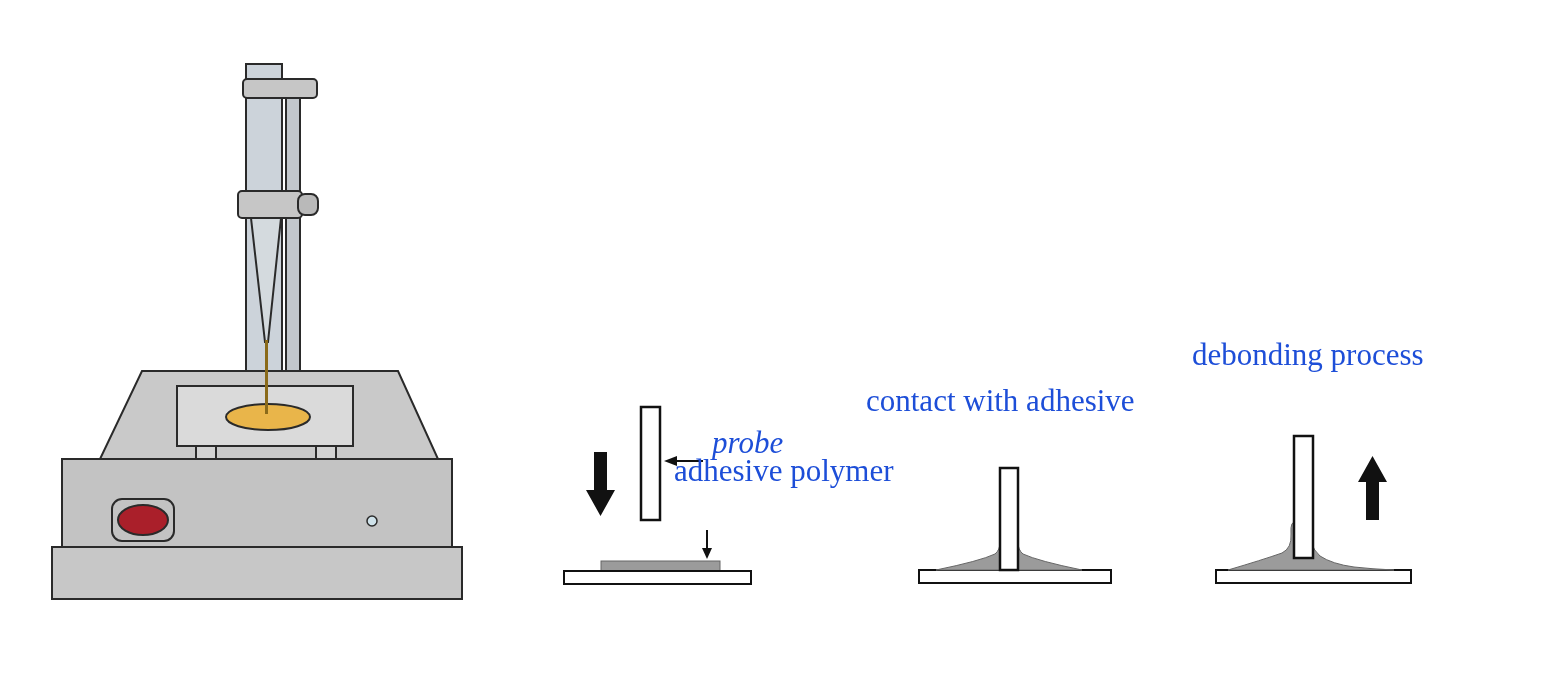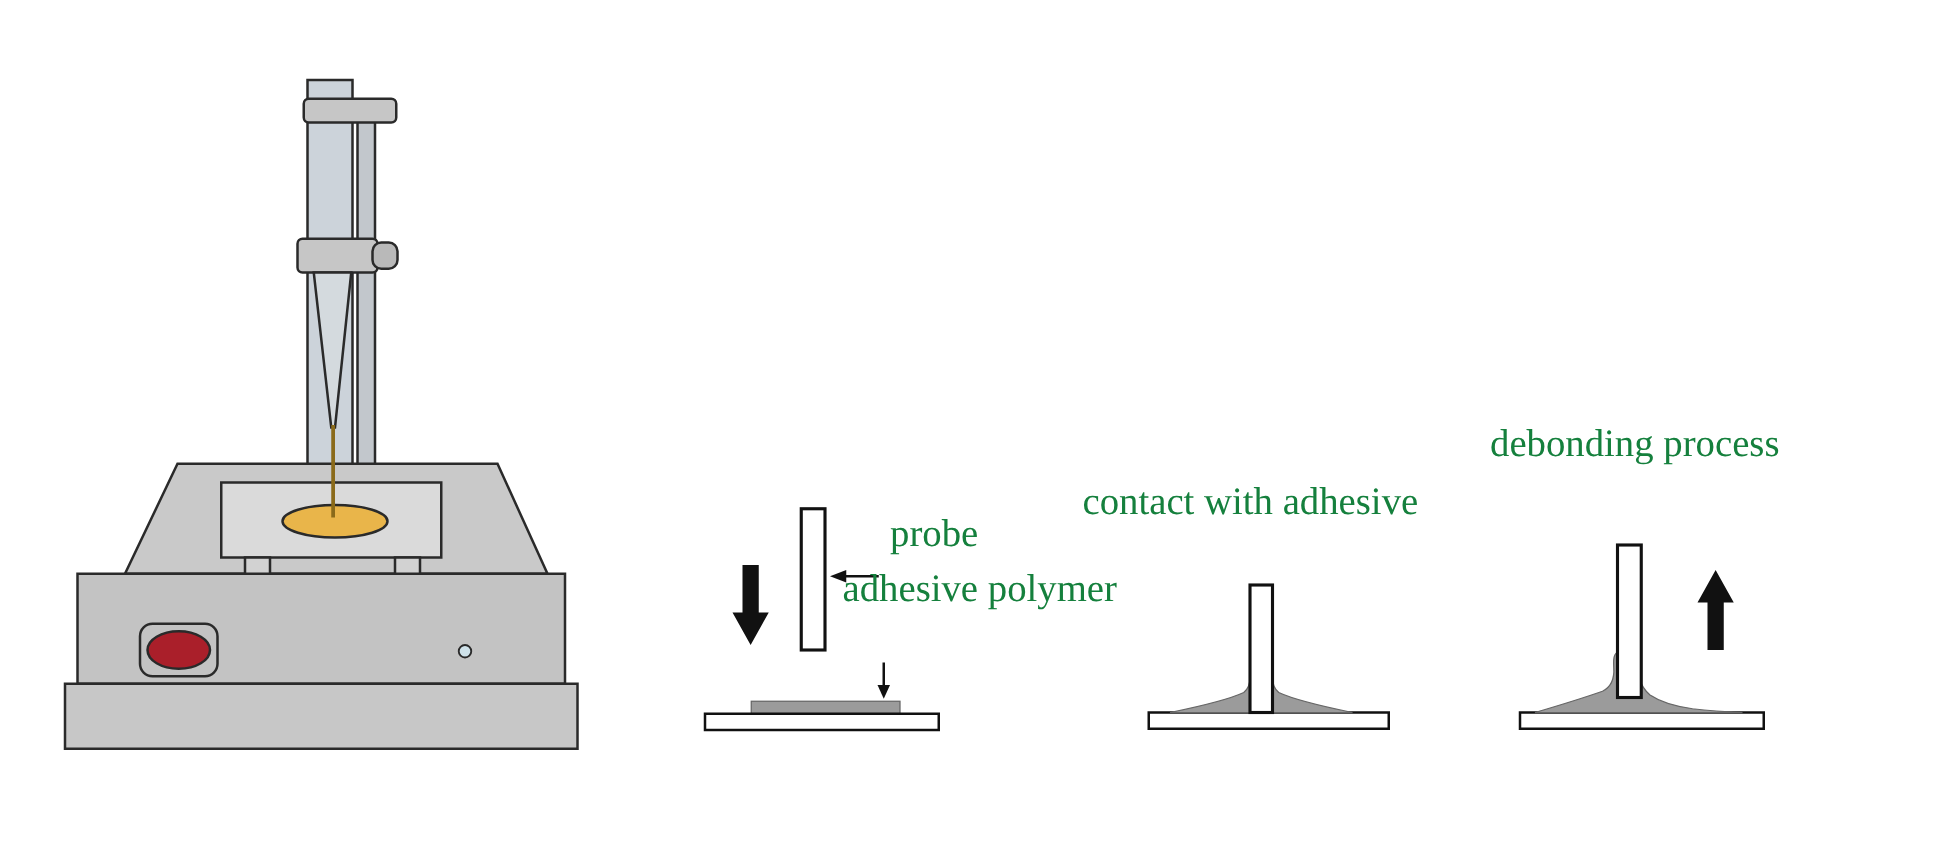--- a/index.html
+++ b/index.html
@@ -14,27 +14,27 @@
     height: 683px;
     background: #ffffff;
     overflow: hidden;
   }
   .canvas svg {
     position: absolute;
     inset: 0;
   }
   .fig-label {
     position: absolute;
-    color: #15803d;
+    color: #1d4ed8;
     font-size: 31px;
     line-height: 1.1;
     white-space: nowrap;
     user-select: none;
   }
-  .label-probe            { left: 712px;  top: 410px; }
+  .label-probe            { left: 712px;  top: 426px; font-style: italic; }
   .label-adhesive-polymer { left: 674px;  top: 454px; }
   .label-contact          { left: 866px;  top: 384px; }
   .label-debonding        { left: 1192px; top: 338px; }
 </style>
 </head>
 <body>
 
 <div class="canvas">
 
   <svg width="1550" height="683" viewBox="0 0 1550 683">

